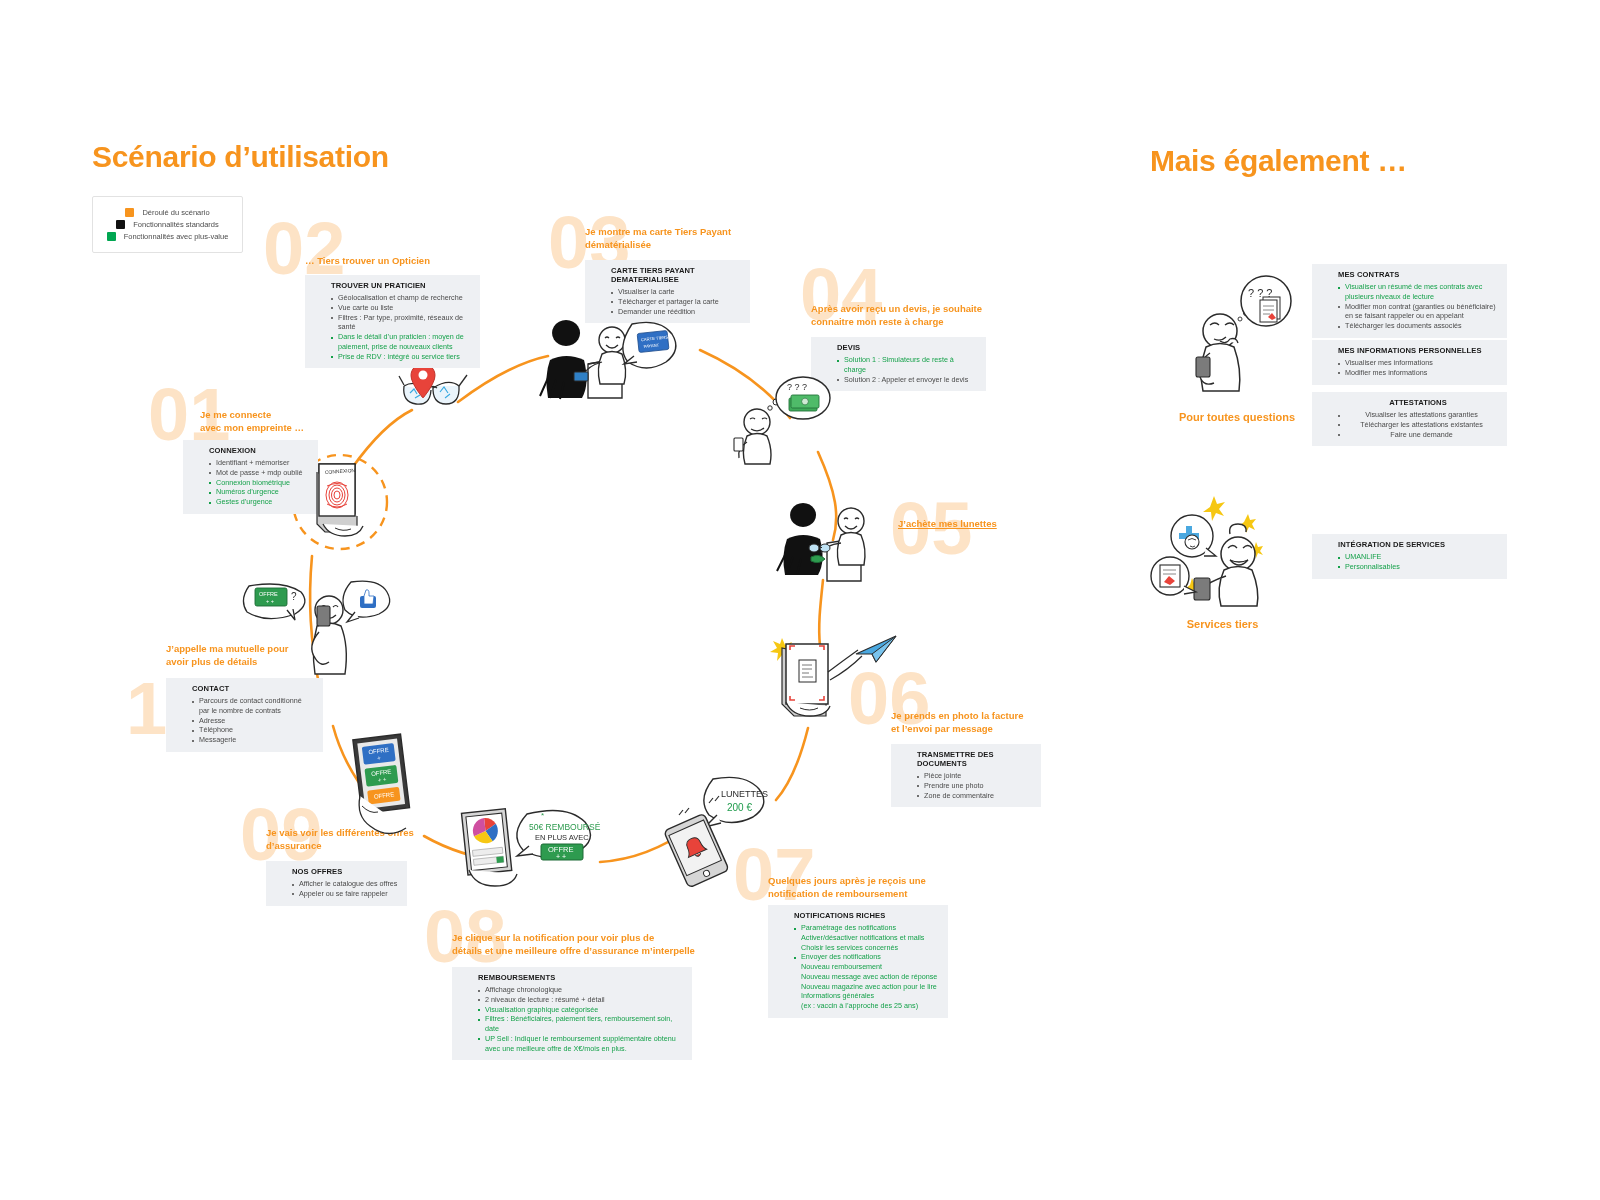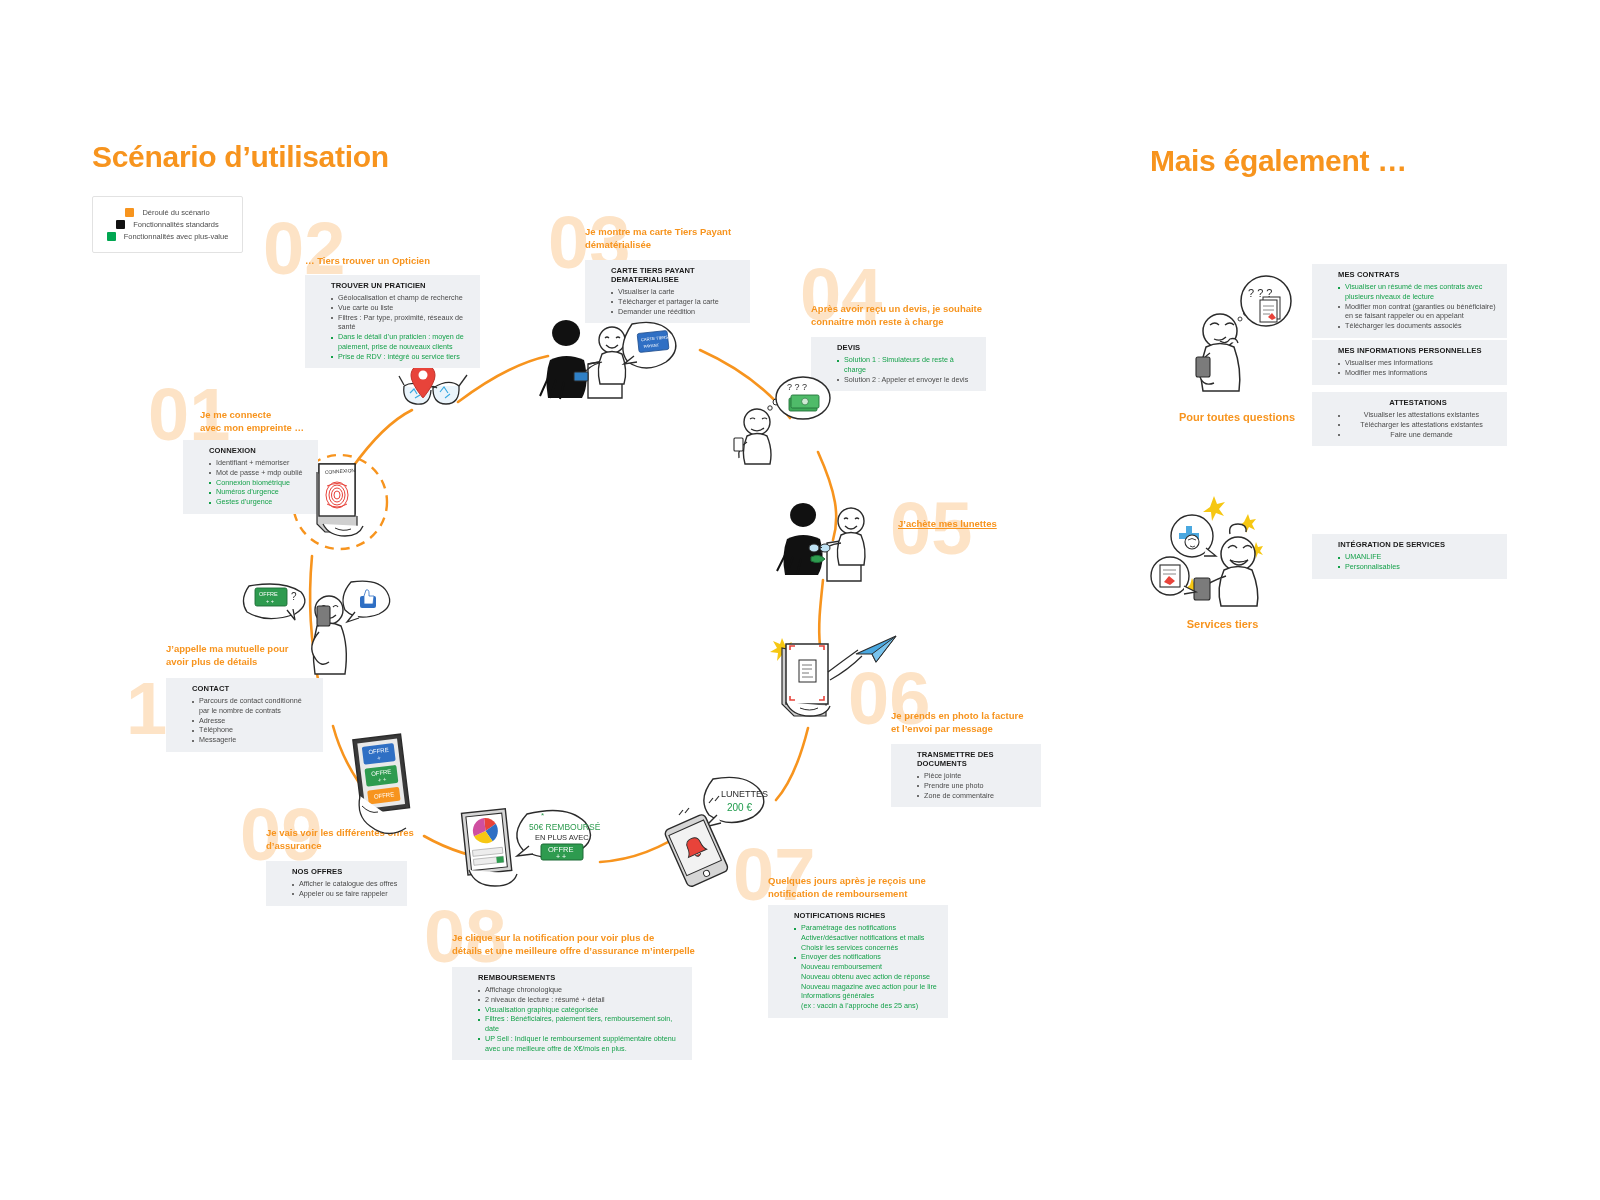--- a/index.html
+++ b/index.html
@@ -333,21 +333,21 @@
 <div class="abs caption" style="left:768px;top:875px;width:240px;white-space:pre-line;">Quelques jours après je reçois une
 notification de remboursement</div>
 <div class="abs card" style="left:768px;top:905px;width:145px;">
   <h4>NOTIFICATIONS RICHES</h4>
   <ul>
     <li class="g">Paramétrage des notifications</li>
     <li class="g sub">Activer/désactiver notifications et mails</li>
     <li class="g sub">Choisir les services concernés</li>
     <li class="g">Envoyer des notifications</li>
     <li class="g sub">Nouveau remboursement</li>
-    <li class="g sub">Nouveau obtenu avec action de réponse</li>
+    <li class="g sub">Nouveau message avec action de réponse</li>
     <li class="g sub">Nouveau magazine avec action pour le lire</li>
     <li class="g sub">Informations générales</li>
     <li class="g sub">(ex : vaccin à l’approche des 25 ans)</li>
   </ul>
 </div>
 
 <div class="ill" style="left:665px;top:775px;">
   <svg width="130" height="100" viewBox="0 0 130 100">
 
     <path d="M48,4 q32,-6 46,10 q12,16 -6,28 q-24,12 -44,-2 q-12,-16 4,-36 Z" fill="#fff" stroke="#2b2b2b" stroke-width="1.4"></path>
@@ -562,21 +562,21 @@
   <h4>MES INFORMATIONS PERSONNELLES</h4>
   <ul>
     <li>Visualiser mes informations</li>
     <li>Modifier mes informations</li>
   </ul>
 </div>
 
 <div class="abs card" style="left:1312px;top:392px;width:160px;text-align:center;">
   <h4>ATTESTATIONS</h4>
   <ul>
-    <li>Visualiser les attestations existantes</li>
+    <li>Visualiser les attestations garanties</li>
     <li>Télécharger les attestations existantes</li>
     <li>Faire une demande</li>
   </ul>
 </div>
 
 <div class="abs card" style="left:1312px;top:534px;width:160px;">
   <h4>INTÉGRATION DE SERVICES</h4>
   <ul>
     <li class="g">UMANLIFE</li>
     <li class="g">Personnalisables</li>

